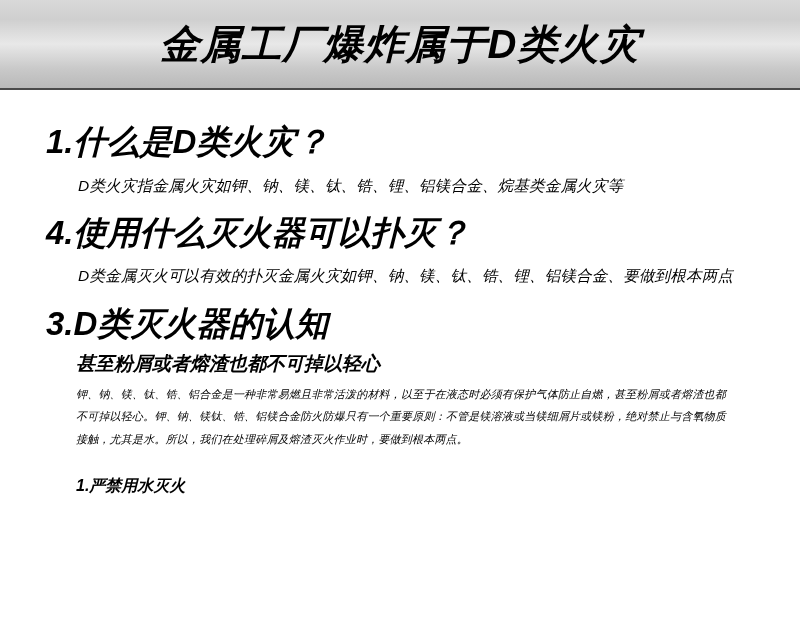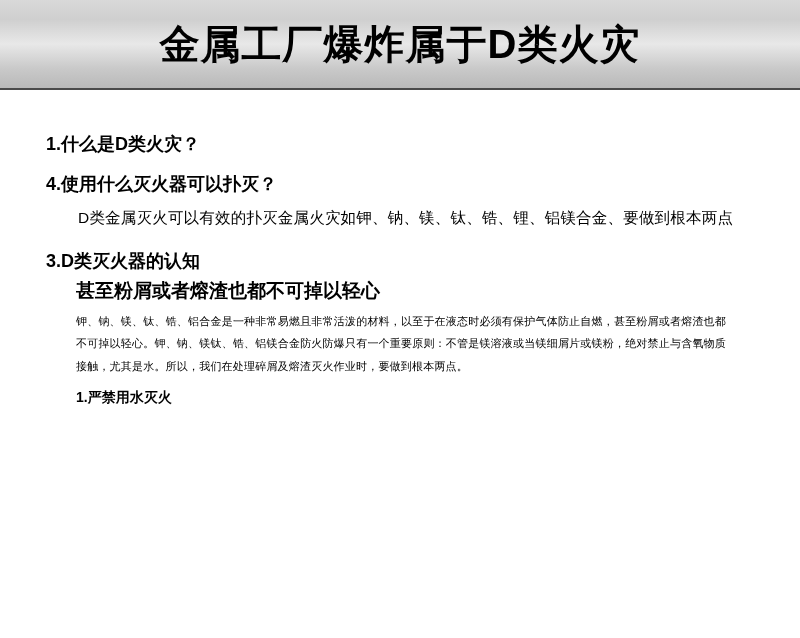--- a/index.html
+++ b/index.html
@@ -12,20 +12,21 @@
     background: #ffffff;
     font-family: "Liberation Sans", sans-serif;
     color: #000000;
     overflow: hidden;
   }
   .page {
     position: relative;
     width: 780px;
     height: 638px;
     box-sizing: border-box;
+    font-style: italic;
   }
   
   .header {
     position: relative;
     width: 800px;
     height: 88px;
     background: linear-gradient(to bottom, #d9d9d9 0%, #cfcfcf 22%, #e8e8e8 50%, #c9c9c9 78%, #b9b9b9 100%);
     border-bottom: 2px solid #4a4a4a;
     display: flex;
     align-items: center;
@@ -41,24 +42,24 @@
     white-space: nowrap;
   }
   
   .content {
     padding: 26px 46px 0 46px;
   }
   .section {
     margin-bottom: 4px;
   }
   .q-heading {
-    font-size: 18px;
+    font-size: 33px;
     font-weight: bold;
     line-height: 1.35;
-    margin: 16px 0 6px 0;
+    margin: 4px 0 6px 0;
     white-space: nowrap;
   }
   .q-body {
     font-size: 15.5px;
     line-height: 1.95;
     margin: 0 0 10px 0;
     padding-left: 32px;
     letter-spacing: 0.2px;
   }
   .sub-heading {
@@ -73,22 +74,22 @@
     line-height: 2.05;
     margin: 0;
     padding-left: 30px;
     padding-right: 8px;
     text-align: justify;
     letter-spacing: 0.2px;
   }
   .rules-row {
     display: flex;
     padding-left: 30px;
-    margin-top: 6px;
-    font-size: 14px;
+    margin-top: 20px;
+    font-size: 16px;
     font-weight: bold;
     line-height: 2;
     flex-direction: column;
   }
   .rules-row .rule-1 { width: 250px; }
   .rules-row .rule-2 { }
   .section-3 .q-heading { margin-bottom: 2px; }
 </style>
 </head>
 <body>
@@ -96,20 +97,21 @@
 <div class="page">
 
   <div class="header">
     <div class="header-title">金属工厂爆炸属于D类火灾</div>
   </div>
 
   <div class="content">
 
     <div class="section">
       <p class="q-heading">1.什么是D类火灾？</p>
+      <p class="q-body">D类火灾指金属火灾如钾、钠、镁、钛、锆、锂、铝镁合金、烷基类金属火灾等</p>
     </div>
 
     <div class="section">
       <p class="q-heading">4.使用什么灭火器可以扑灭？</p>
       <p class="q-body">D类金属灭火可以有效的扑灭金属火灾如钾、钠、镁、钛、锆、锂、铝镁合金、要做到根本两点</p>
     </div>
 
     <div class="section section-3">
       <p class="q-heading">3.D类灭火器的认知</p>
       <p class="sub-heading">甚至粉屑或者熔渣也都不可掉以轻心</p>

